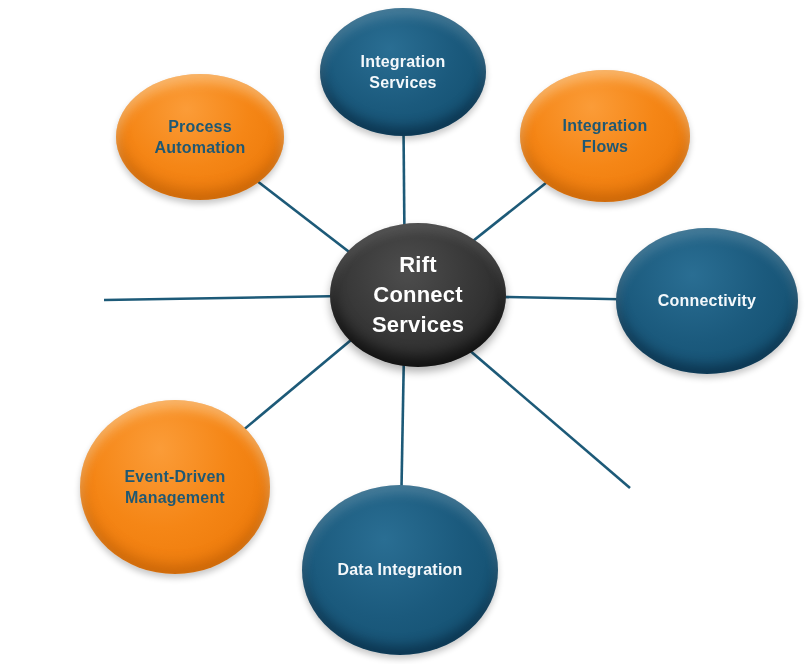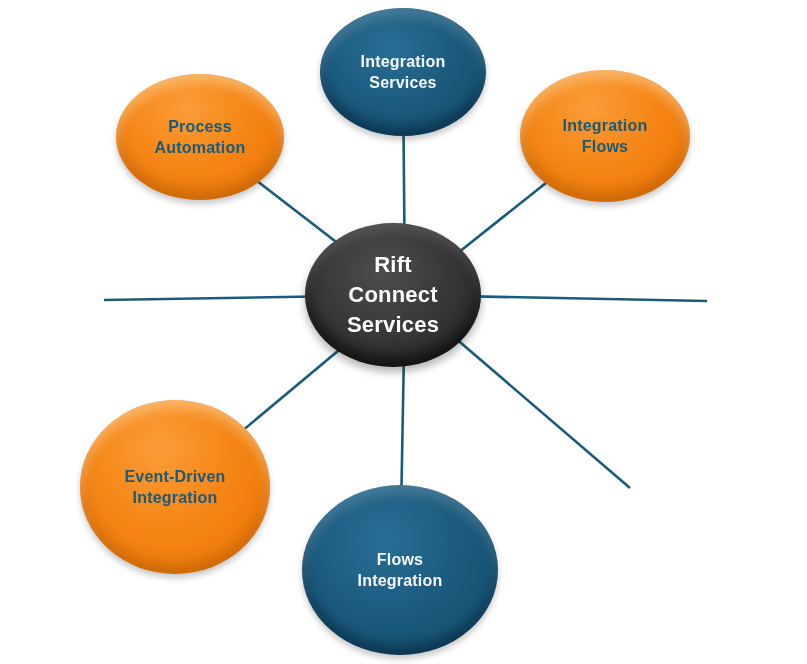--- a/index.html
+++ b/index.html
@@ -62,21 +62,21 @@
     box-shadow: inset 0 8px 10px rgba(255,255,255,0.12),
                 inset 0 -10px 14px rgba(0,0,0,0.6),
                 0 5px 8px rgba(0,0,0,0.3);
     color: #ffffff;
     font-size: 22px;
     font-weight: 600;
   }
   .node.hub span { max-width: 104px; line-height: 1.35; }
 
   
-  .pos-hub          { left: 305px; top: 223px; width: 176px; height: 144px; }
+  .pos-hub          { left: 330px; top: 223px; width: 176px; height: 144px; }
   .pos-top          { left: 320px; top:   8px; width: 166px; height: 128px; }
   .pos-top-right    { left: 520px; top:  70px; width: 170px; height: 132px; }
   .pos-right        { left: 616px; top: 228px; width: 182px; height: 146px; }
   .pos-bottom-right { left: 536px; top: 406px; width: 188px; height: 164px; }
   .pos-bottom       { left: 302px; top: 485px; width: 196px; height: 170px; }
   .pos-bottom-left  { left:  80px; top: 400px; width: 190px; height: 174px; }
   .pos-left         { left:  13px; top: 227px; width: 182px; height: 146px; }
   .pos-top-left     { left: 116px; top:  74px; width: 168px; height: 126px; }
 </style>
 </head>
@@ -98,28 +98,31 @@
   </svg>
 
   <div class="node orange pos-top-right">
     <span>Integration Flows</span>
   </div>
 
   <div class="node blue pos-top">
     <span>Integration Services</span>
   </div>
 
+  <div class="node blue pos-right">
+    <span>Connectivity</span>
+  </div>
 
 
   <div class="node blue pos-bottom">
-    <span>Flows Integration</span>
+    <span>Data Integration</span>
   </div>
 
   <div class="node orange pos-bottom-left">
-    <span>Event-Driven Integration</span>
+    <span>Event-Driven Management</span>
   </div>
 
 
   <div class="node orange pos-top-left">
     <span>Process Automation</span>
   </div>
 
   <div class="node hub pos-hub">
     <span>Rift Connect Services</span>
   </div>

